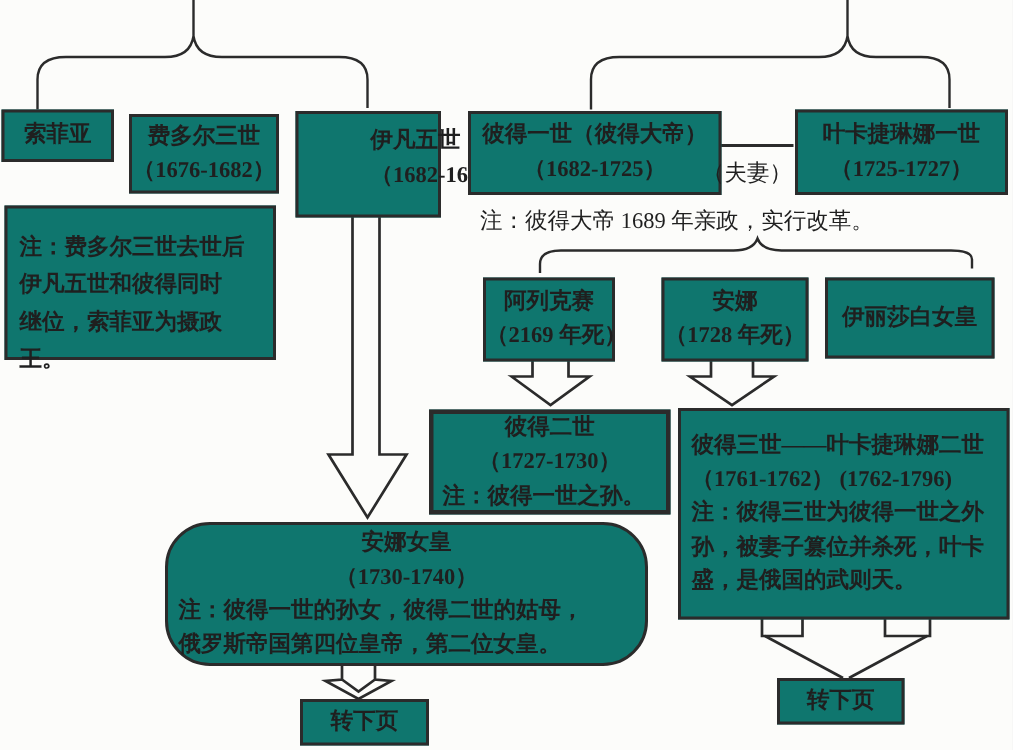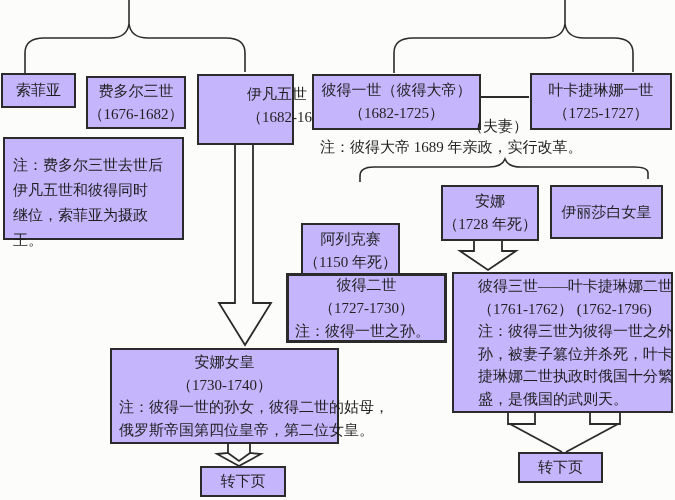--- a/index.html
+++ b/index.html
@@ -12,47 +12,48 @@
     width:675px;height:500px;
     background:#fcfcfa;
     overflow:hidden;
     color:#1f1f1f;
   }
   .overlay{position:absolute;left:0;top:0;width:675px;height:500px;pointer-events:none;}
   .box{
     position:absolute;
     box-sizing:border-box;
     border:2px solid #2b2b2b;
-    background:#c4b5fd;
+    background:#0f766e;
     display:flex;flex-direction:column;justify-content:center;
     text-align:center;
     font-size:15px;line-height:23px;
     white-space:nowrap;
+    font-weight:bold;
   }
   .box .ln{width:100%;}
   .thick{border-width:3px;align-items:center;}
   .plaintext{position:absolute;font-size:15px;white-space:nowrap;}
   .leftnote{text-align:left;}
   
   #sofia{left:1px;top:73px;width:75px;height:35px;}
   #fyodor{left:86px;top:76px;width:100px;height:53px;}
   #ivan5{left:197px;top:74px;width:97px;height:71px;justify-content:flex-start;padding-top:7px;padding-left:48px;}
   #peter1{left:312px;top:74px;width:169px;height:56px;}
   #catherine1{left:530px;top:73px;width:142px;height:57px;}
   #regent-note{left:3px;top:137px;width:181px;height:103px;justify-content:flex-start;text-align:left;padding:14px 6px 0 8px;line-height:25px;}
-  #alexei{left:301px;top:185px;width:99px;height:56px;margin-top:38px;}
+  #alexei{left:322px;top:185px;width:88px;height:56px;}
   #anna{left:441px;top:185px;width:98px;height:56px;}
   #elizabeth{left:550px;top:185px;width:113px;height:54px;}
   #peter2{left:286px;top:273px;width:161px;height:70px;padding:2px 6px;line-height:23px;}
-  #peter3{left:452px;top:272px;width:221px;height:141px;text-align:left;padding:4px 24px;line-height:22.5px;}
-  #anna-empress{left:110px;top:348px;width:229px;height:96px;padding:2px 7px;line-height:22.5px;border-width:2.5px;}
+  #peter3{left:452px;top:272px;width:221px;height:141px;text-align:left;padding:4px 7px;line-height:22.5px;}
+  #anna-empress{left:110px;top:348px;width:322px;height:96px;padding:2px 7px;line-height:22.5px;border-width:2.5px;border-radius:30px;}
   #next-left{left:200px;top:466px;width:86px;height:31px;border-width:2.5px;}
   #next-right{left:518px;top:452px;width:85px;height:31px;border-width:2.5px;}
   #reform-note{left:320px;top:138px;width:300px;}
-  #marriage-label{left:468px;top:106px;width:40px;text-align:center;margin-top:11px;}
+  #marriage-label{left:468px;top:106px;width:40px;text-align:center;}
 </style>
 </head>
 <body>
 
 <div class="canvas">
 
   <svg class="overlay" width="675" height="500" viewBox="0 0 675 500">
     <g fill="none" stroke="#2b2b2b" stroke-width="1.6">
       <path d="M25,73 V53 Q25,38 44,38 H110 Q127,38 129,24 V0 M129,0 V24 Q131,38 148,38 H226 Q245,38 245,53 V72"></path>
       <path d="M394,73 V53 Q394,38 413,38 H546 Q563,38 565,24 V0 M565,0 V24 Q567,38 584,38 H614 Q633,38 633,53 V72"></path>
@@ -103,21 +104,21 @@
     <div class="ln">注：费多尔三世去世后</div>
     <div class="ln">伊凡五世和彼得同时</div>
     <div class="ln">继位，索菲亚为摄政</div>
     <div class="ln">王。</div>
   </div>
 
   <div class="plaintext" id="reform-note">注：彼得大帝 1689 年亲政，实行改革。</div>
 
   <div class="box" id="alexei">
     <div class="ln">阿列克赛</div>
-    <div class="ln">（1150 年死）</div>
+    <div class="ln">（2169 年死）</div>
   </div>
 
   <div class="box" id="anna">
     <div class="ln">安娜</div>
     <div class="ln">（1728 年死）</div>
   </div>
 
   <div class="box" id="elizabeth">
     <div class="ln">伊丽莎白女皇</div>
   </div>
@@ -126,21 +127,20 @@
     <div class="ln">彼得二世</div>
     <div class="ln">（1727-1730）</div>
     <div class="ln leftnote">注：彼得一世之孙。</div>
   </div>
 
   <div class="box" id="peter3">
     <div class="ln">彼得三世——叶卡捷琳娜二世</div>
     <div class="ln">（1761-1762） (1762-1796)</div>
     <div class="ln">注：彼得三世为彼得一世之外</div>
     <div class="ln">孙，被妻子篡位并杀死，叶卡</div>
-    <div class="ln">捷琳娜二世执政时俄国十分繁</div>
     <div class="ln">盛，是俄国的武则天。</div>
   </div>
 
   <div class="box" id="anna-empress">
     <div class="ln">安娜女皇</div>
     <div class="ln">（1730-1740）</div>
     <div class="ln leftnote">注：彼得一世的孙女，彼得二世的姑母，</div>
     <div class="ln leftnote">俄罗斯帝国第四位皇帝，第二位女皇。</div>
   </div>
 

